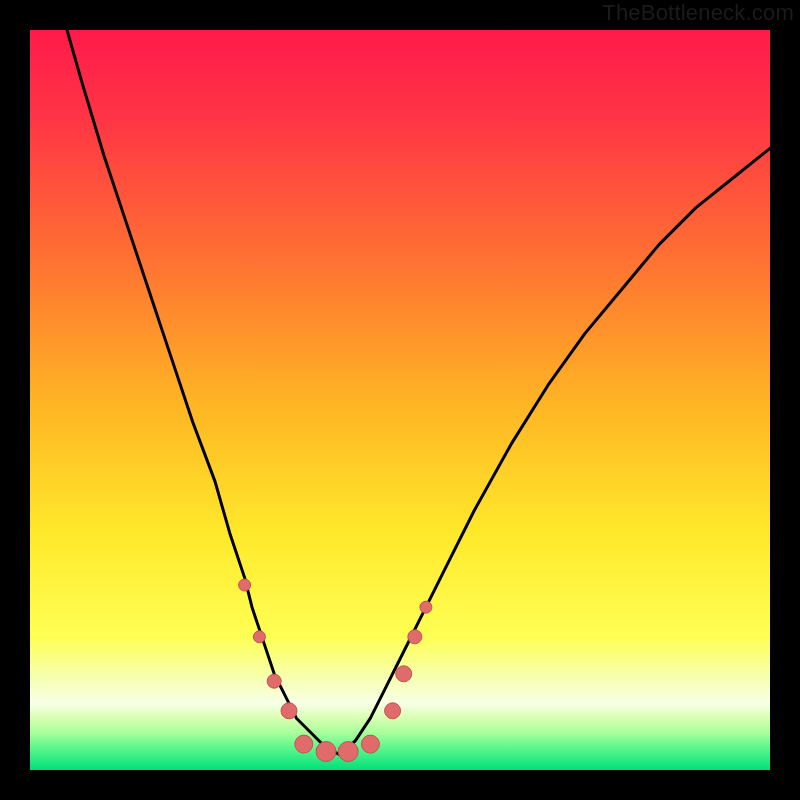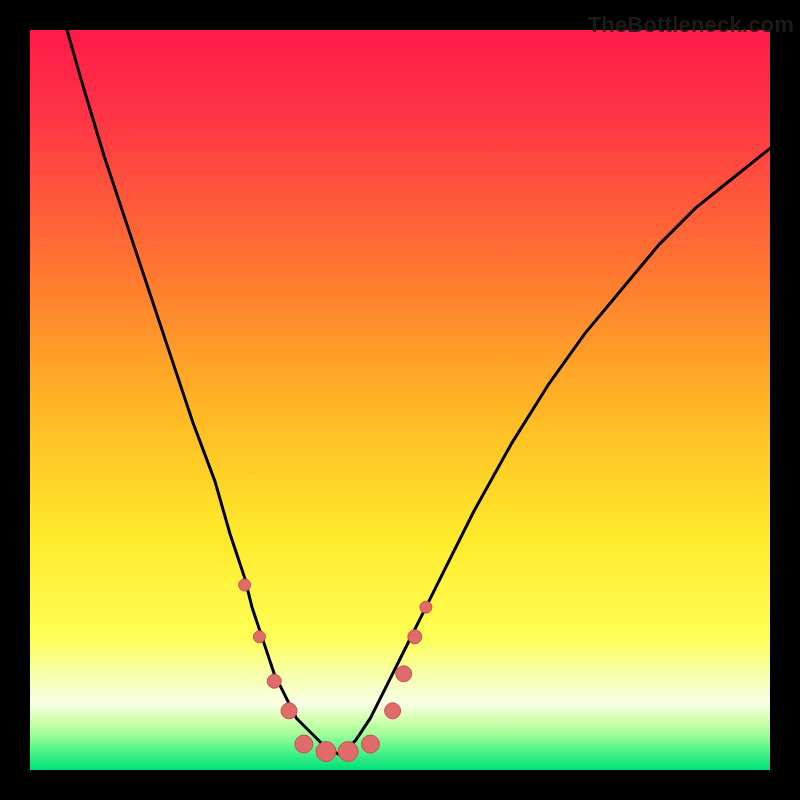--- a/index.html
+++ b/index.html
@@ -11,26 +11,26 @@
     font-family: Arial, Helvetica, sans-serif;
   }
   .outer {
     width: 800px;
     height: 800px;
     background: #000000;
     position: relative;
   }
   .watermark {
     position: absolute;
-    top: 12px;
+    top: 0;
     right: 6px;
     color: rgba(30,30,30,0.9);
     font-size: 22px;
     letter-spacing: 0.2px;
-    font-weight: 700;
+    font-weight: 400;
     z-index: 10;
   }
   .plot-area {
     position: absolute;
     left: 30px;
     top: 30px;
     width: 740px;
     height: 740px;
     overflow: hidden;
   }

